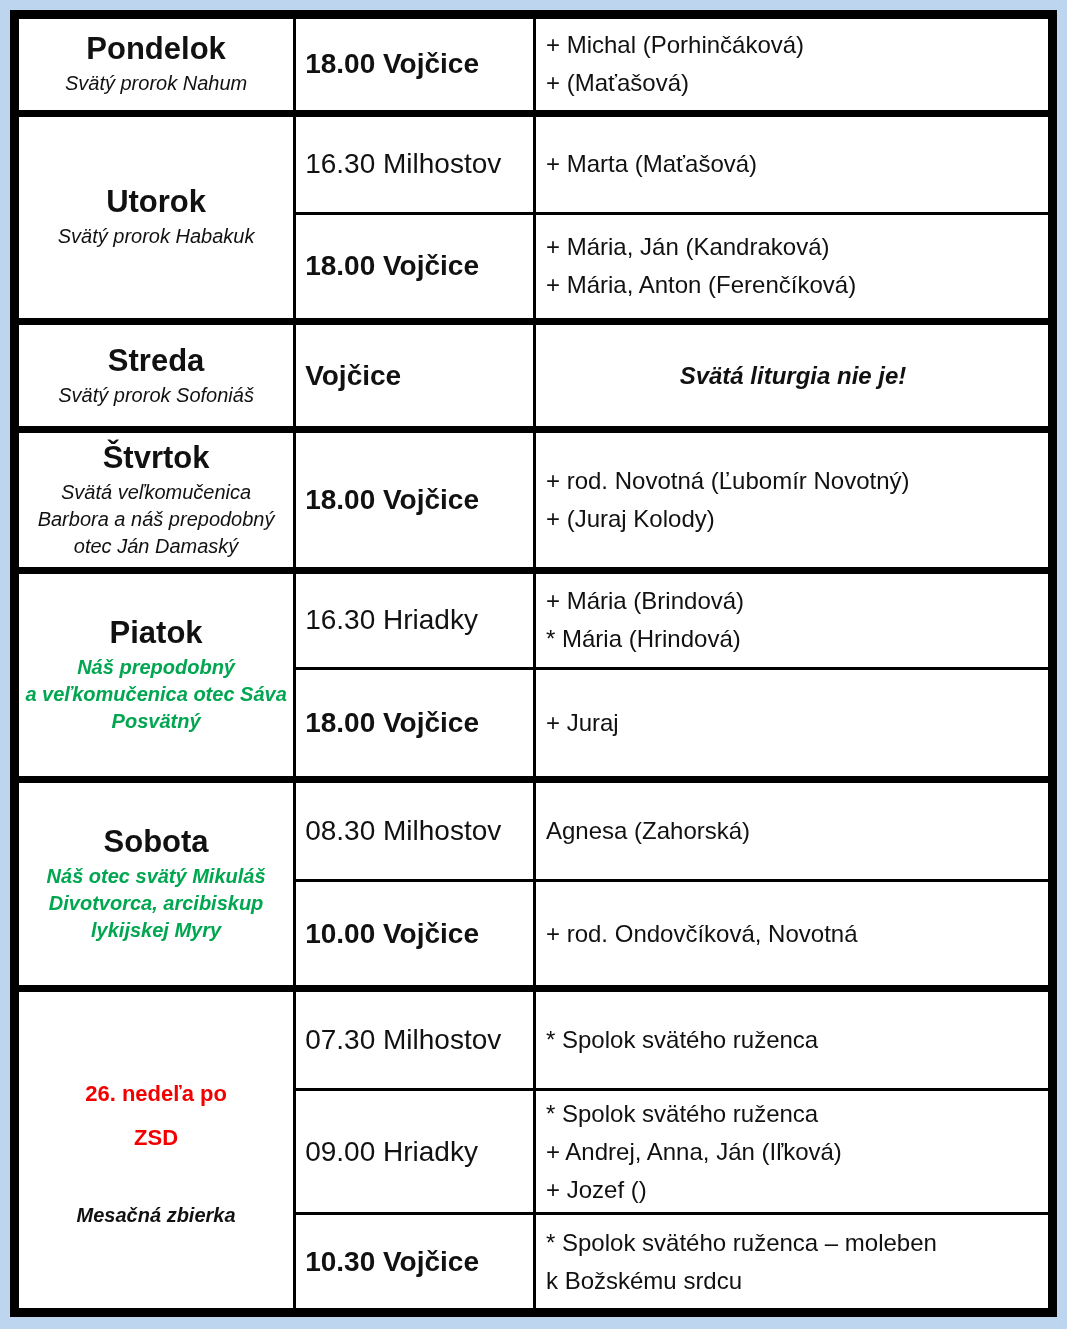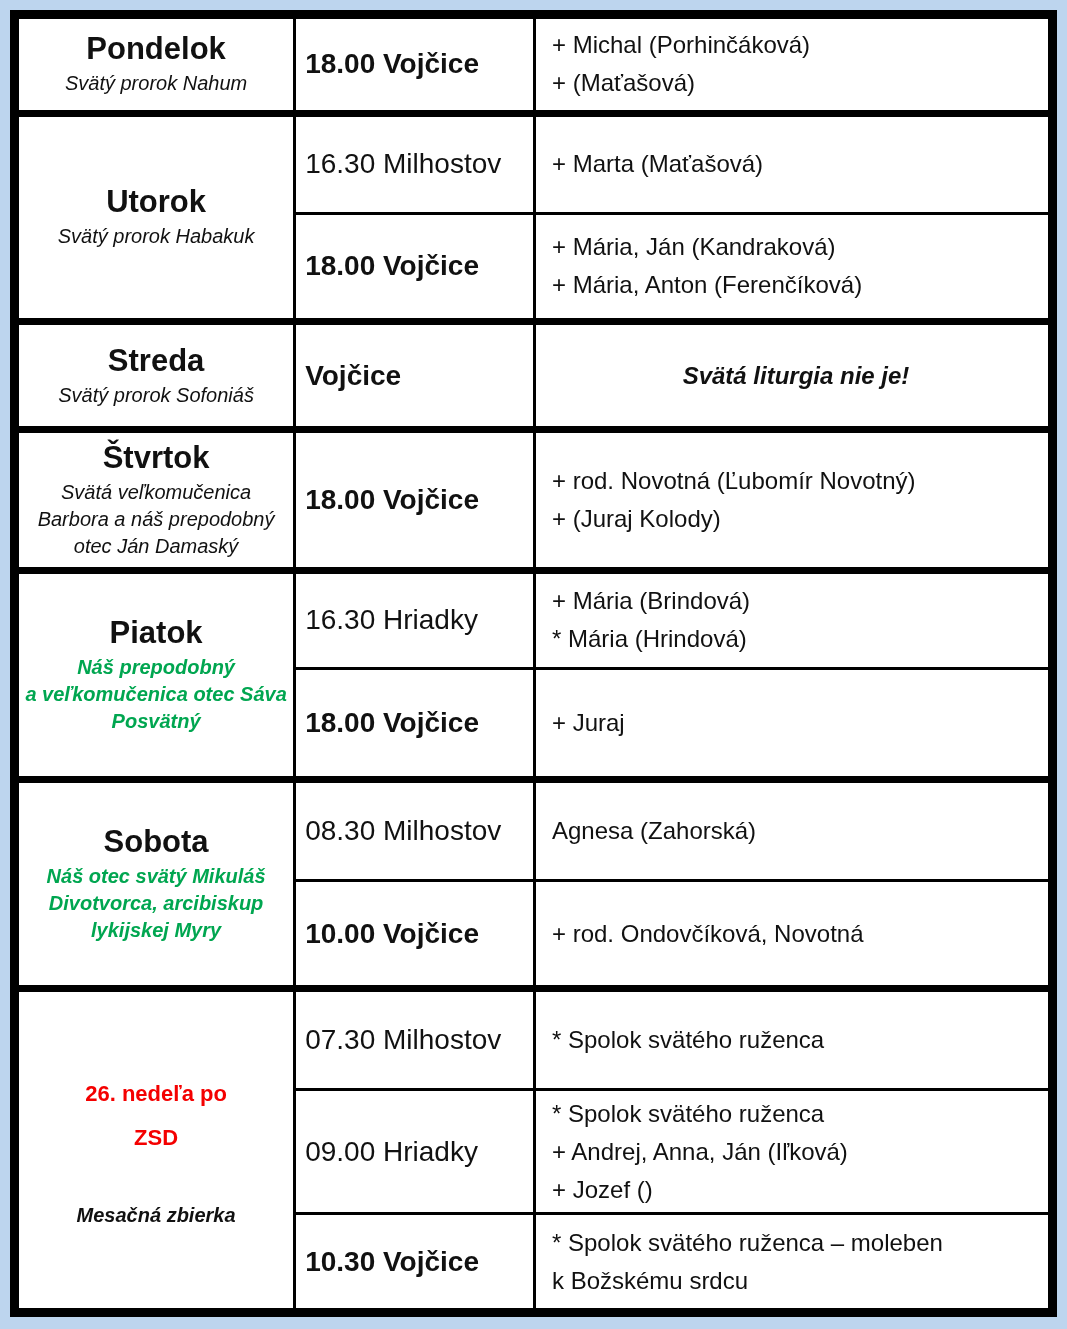--- a/index.html
+++ b/index.html
@@ -74,21 +74,21 @@
   .time-cell {
     font-size: 28px;
     padding-left: 9px;
     padding-right: 4px;
   }
   .time-cell.bold { font-weight: bold; }
 
   .intention-cell {
     font-size: 24px;
     line-height: 38px;
-    padding-left: 16px;
+    padding-left: 10px;
     padding-right: 8px;
     white-space: pre-line;
   }
   .intention-cell.special {
     text-align: center;
     font-weight: bold;
     font-style: italic;
     white-space: normal;
     margin-left: 28px;
   }

